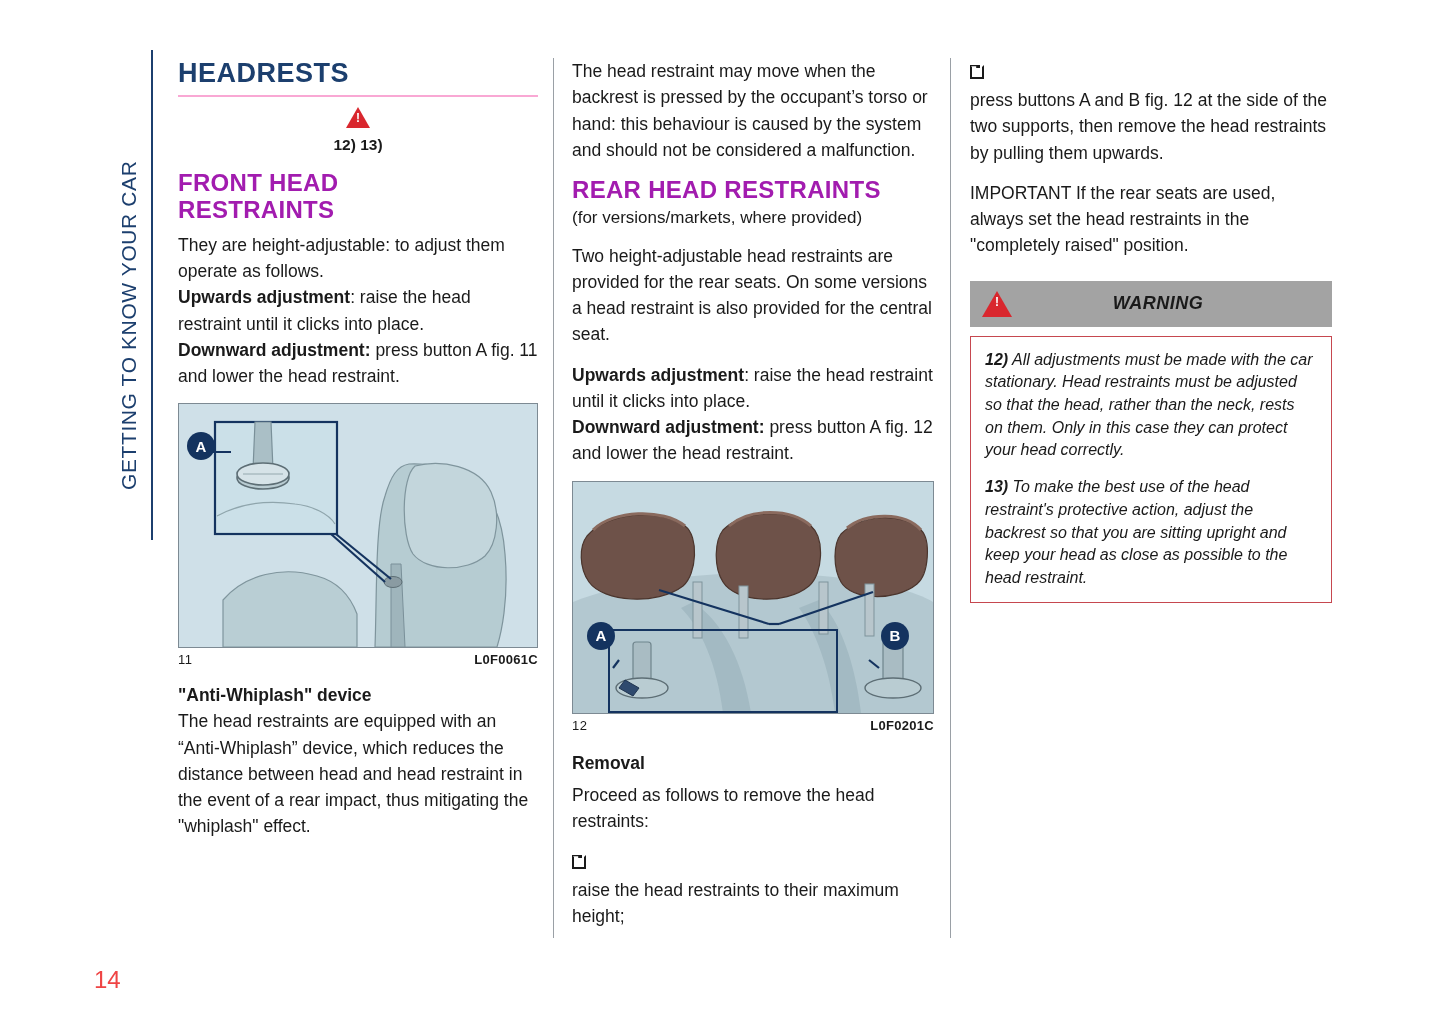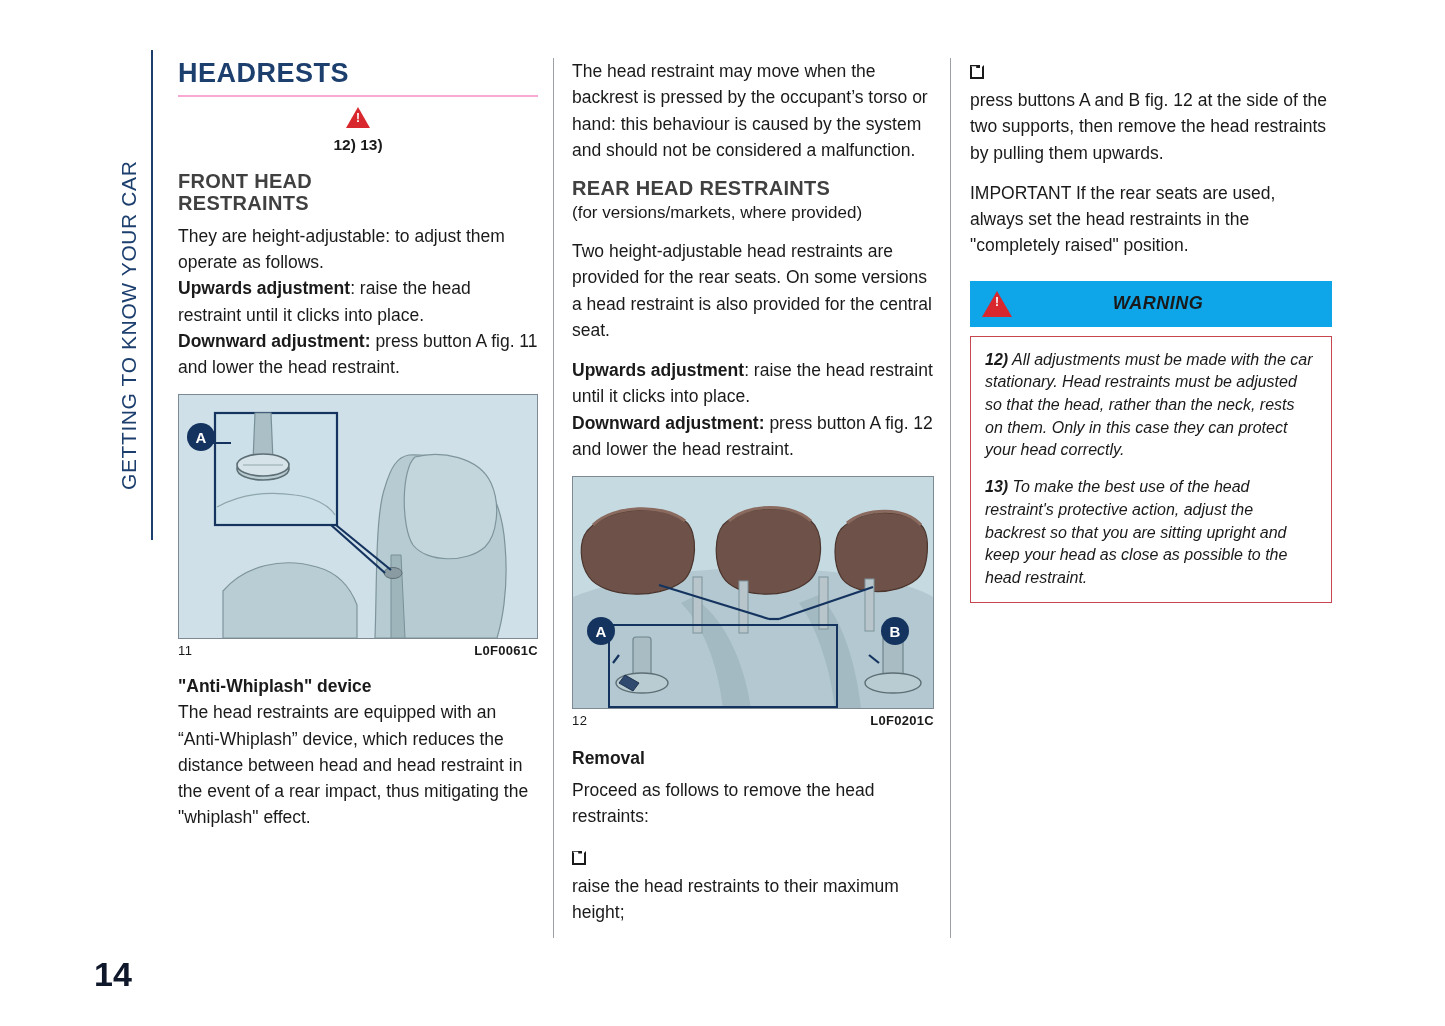--- a/index.html
+++ b/index.html
@@ -70,23 +70,23 @@
     font-size: 27px;
     font-weight: bold;
     color: #1c3f6e;
     margin: 0 0 4px 0;
     letter-spacing: 0.5px;
     border-bottom: 2px solid #f9a8d4;
     padding-bottom: 6px;
     display: block;
   }
   h2.subtitle {
-    font-size: 20px;
-    font-weight: bold;
-    color: #404040;
+    font-size: 24px;
+    font-weight: bold;
+    color: #a21caf;
     margin: 16px 0 8px 0;
     line-height: 1.12;
     letter-spacing: 0.3px;
   }
   .para {
     font-size: 17.5px;
     line-height: 1.50;
     margin: 0 0 14px 0;
     color: #1a1a1a;
   }
@@ -168,21 +168,21 @@
     display: flex;
     align-items: center;
     justify-content: center;
     font-family: "Liberation Sans", sans-serif;
     z-index: 5;
   }
 
   
   .warning-header {
     margin-top: 22px;
-    background: #0ea5e9;
+    background: #a3a3a3;
     height: 46px;
     display: flex;
     align-items: center;
     position: relative;
   }
   .warning-header .wh-icon {
     width: 54px;
     display: flex;
     align-items: center;
     justify-content: center;
@@ -231,23 +231,23 @@
     width: 10px; height: 3px;
     background: #1a1a1a;
     clip-path: polygon(0 0, 100% 0, 100% 100%, 62% 100%, 62% 38%, 0 38%);
   }
 
   
   .page-number {
     position: absolute;
     left: 94px;
     bottom: 32px;
-    font-size: 34px;
-    font-weight: bold;
-    color: #0f172a;
+    font-size: 24px;
+    font-weight: normal;
+    color: #ef4444;
   }
 </style>
 </head>
 <body>
 
 <div class="page">
 
   <div class="chapter-tab">
     <div class="vtext">GETTING TO KNOW YOUR CAR</div>
   </div>

